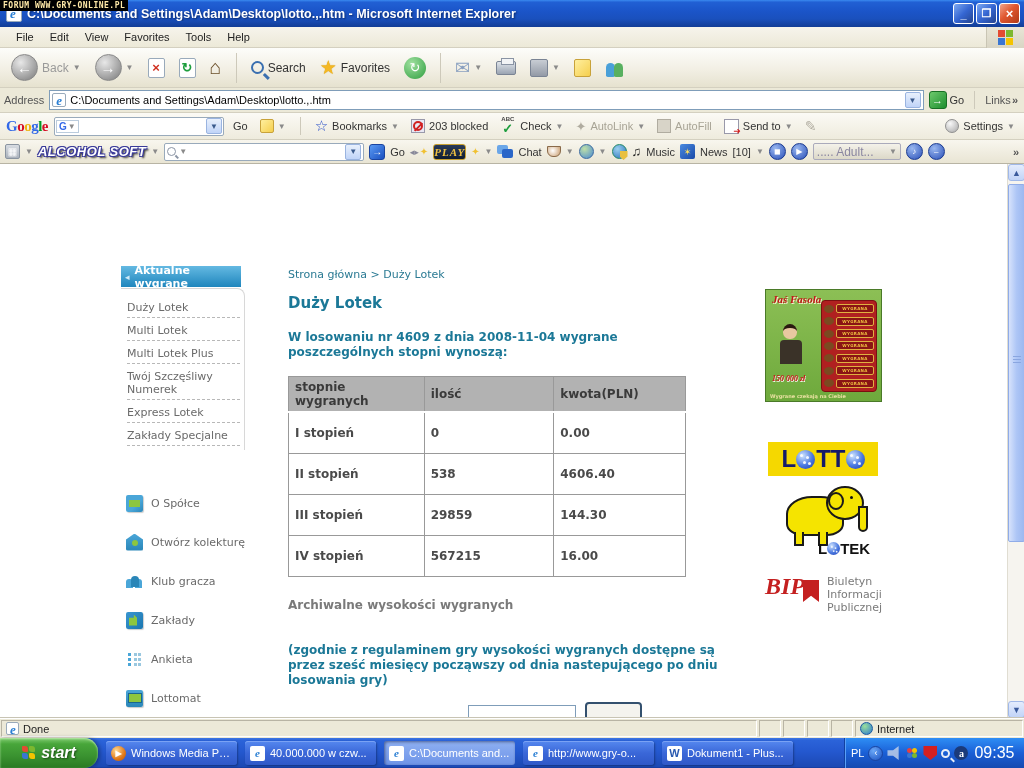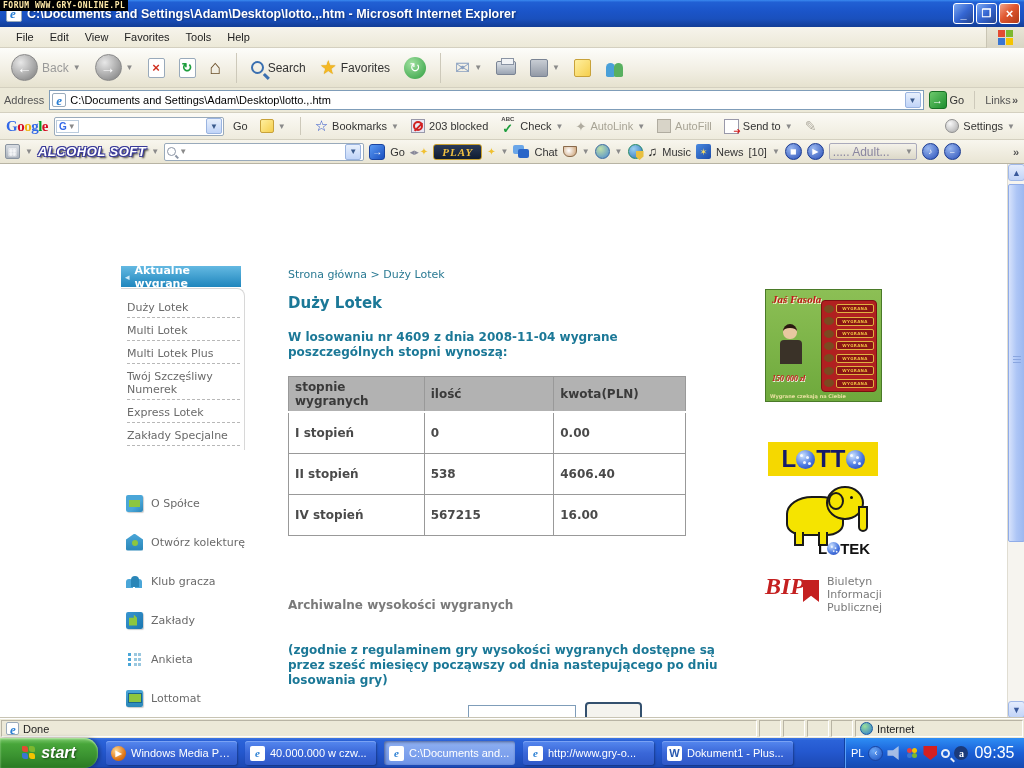--- a/index.html
+++ b/index.html
@@ -94,21 +94,21 @@
   .alcbar { position:absolute; top:140px; left:0; right:0; height:24px; background:linear-gradient(180deg,#f8f6ee,#e9e5d4); border-bottom:1px solid #b8b4a4; display:flex; align-items:center; padding:0 5px; gap:5px; color:#333; white-space:nowrap; }
   .grid-ic { width:15px; height:15px; background:linear-gradient(180deg,#d8dce2,#aab2bc); border:1px solid #8a94a0; border-radius:2px; color:#fff; font-size:10px; display:flex; align-items:center; justify-content:center; }
   .alc-logo { font:italic 900 13px "Liberation Sans",sans-serif; color:#fff; letter-spacing:0.5px;
     text-shadow:-1px -1px 0 #3a3a9a, 1px -1px 0 #3a3a9a, -1px 1px 0 #3a3a9a, 1px 1px 0 #3a3a9a, 2px 2px 2px #222; }
   .alc-combo { width:200px; height:18px; background:#fff; border:1px solid #9ab; border-radius:2px; display:flex; align-items:center; padding:0 2px; gap:3px; }
   .alc-combo .spacer { flex:1; }
   .mini-mag { width:9px; height:9px; border:1.5px solid #8a94a4; border-radius:50%; position:relative; }
   .mini-mag::after { content:""; position:absolute; width:4px; height:1.5px; background:#8a94a4; left:7px; top:8px; transform:rotate(45deg); }
   .blue-sq { width:16px; height:16px; border-radius:3px; background:linear-gradient(135deg,#5a9af4,#1a50c0); color:#fff; display:flex; align-items:center; justify-content:center; font-size:10px; font-weight:bold; border:1px solid #1a44a0; }
   .tiny-star { color:#f0c030; font-size:10px; }
-  .play-btn { background:linear-gradient(180deg,#2a3a58,#101c30); border:1px solid #c8a030; border-radius:3px; color:#f0c040; font:italic bold 11px "Liberation Serif",serif; padding:1px 8px; letter-spacing:1px; }
+  .play-btn { background:linear-gradient(180deg,#2a3a58,#101c30); border:1px solid #c8a030; border-radius:3px; color:#f0c040; font:italic bold 11px "Liberation Serif",serif; padding:1px 0; letter-spacing:1px; }
   .chat-ic { width:16px; height:13px; position:relative; }
   .chat-ic::before { content:""; position:absolute; left:0; top:0; width:11px; height:9px; background:#6aa6e8; border-radius:2px; }
   .chat-ic::after { content:""; position:absolute; left:5px; top:4px; width:11px; height:9px; background:#2a66c8; border-radius:2px; }
   .cup-ic { width:14px; height:11px; background:radial-gradient(circle at 40% 40%,#fff,#c89a6a); border:1px solid #8a6a4a; border-radius:0 0 6px 6px; }
   .globe-ic { width:15px; height:15px; border-radius:50%; background:radial-gradient(circle at 35% 30%,#bfe0a8,#4a8ad0); border:1px solid #3a6aa0; }
   .shield-globe { width:15px; height:15px; border-radius:50%; background:radial-gradient(circle at 35% 30%,#9ad0f0,#2a70b8); border:1px solid #286; position:relative; }
   .shield-globe::after { content:""; position:absolute; right:-2px; bottom:-2px; width:8px; height:9px; background:#e8c040; clip-path:polygon(0 0,100% 0,100% 60%,50% 100%,0 60%); }
   .music-note { font-size:13px; color:#222; }
   .news-ic { width:15px; height:15px; background:linear-gradient(135deg,#4a8ae0,#1a4aa8); border-radius:2px; color:#ffe060; font-size:9px; display:flex; align-items:center; justify-content:center; }
   .play-circ { width:17px; height:17px; border-radius:50%; background:radial-gradient(circle at 35% 30%,#9ab8f0,#2a50b8); color:#fff; font-size:8px; display:flex; align-items:center; justify-content:center; border:1px solid #1a3a90; }
@@ -511,20 +511,25 @@
             <td>0</td>
             <td>0.00</td>
           </tr>
 
           <tr class="idx-1">
             <td>II stopień</td>
             <td>538</td>
             <td>4606.40</td>
           </tr>
 
+          <tr class="idx-2">
+            <td>III stopień</td>
+            <td>29859</td>
+            <td>144.30</td>
+          </tr>
 
           <tr class="idx-3">
             <td>IV stopień</td>
             <td>567215</td>
             <td>16.00</td>
           </tr>
         </tbody>
     </table>
 
     <div class="archive-link">Archiwalne wysokości wygranych</div>

